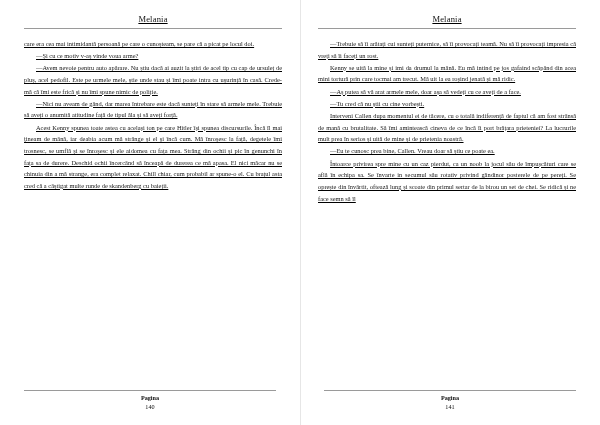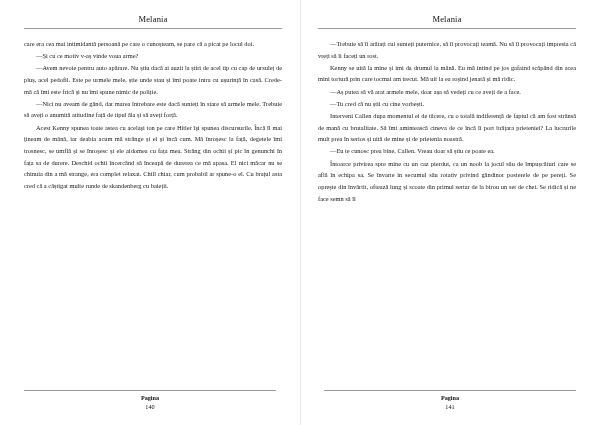--- a/index.html
+++ b/index.html
@@ -11,20 +11,21 @@
     width: 600px;
     height: 425px;
     font-family: "Liberation Serif", serif;
     color: #000000;
   }
   .spread {
     display: flex;
     width: 600px;
     height: 425px;
     box-sizing: border-box;
+    text-decoration: underline;
   }
   .page {
     width: 300px;
     height: 425px;
     box-sizing: border-box;
     position: relative;
     background: #ffffff;
   }
   .page-left {
     padding: 14px 18px 10px 24px;

